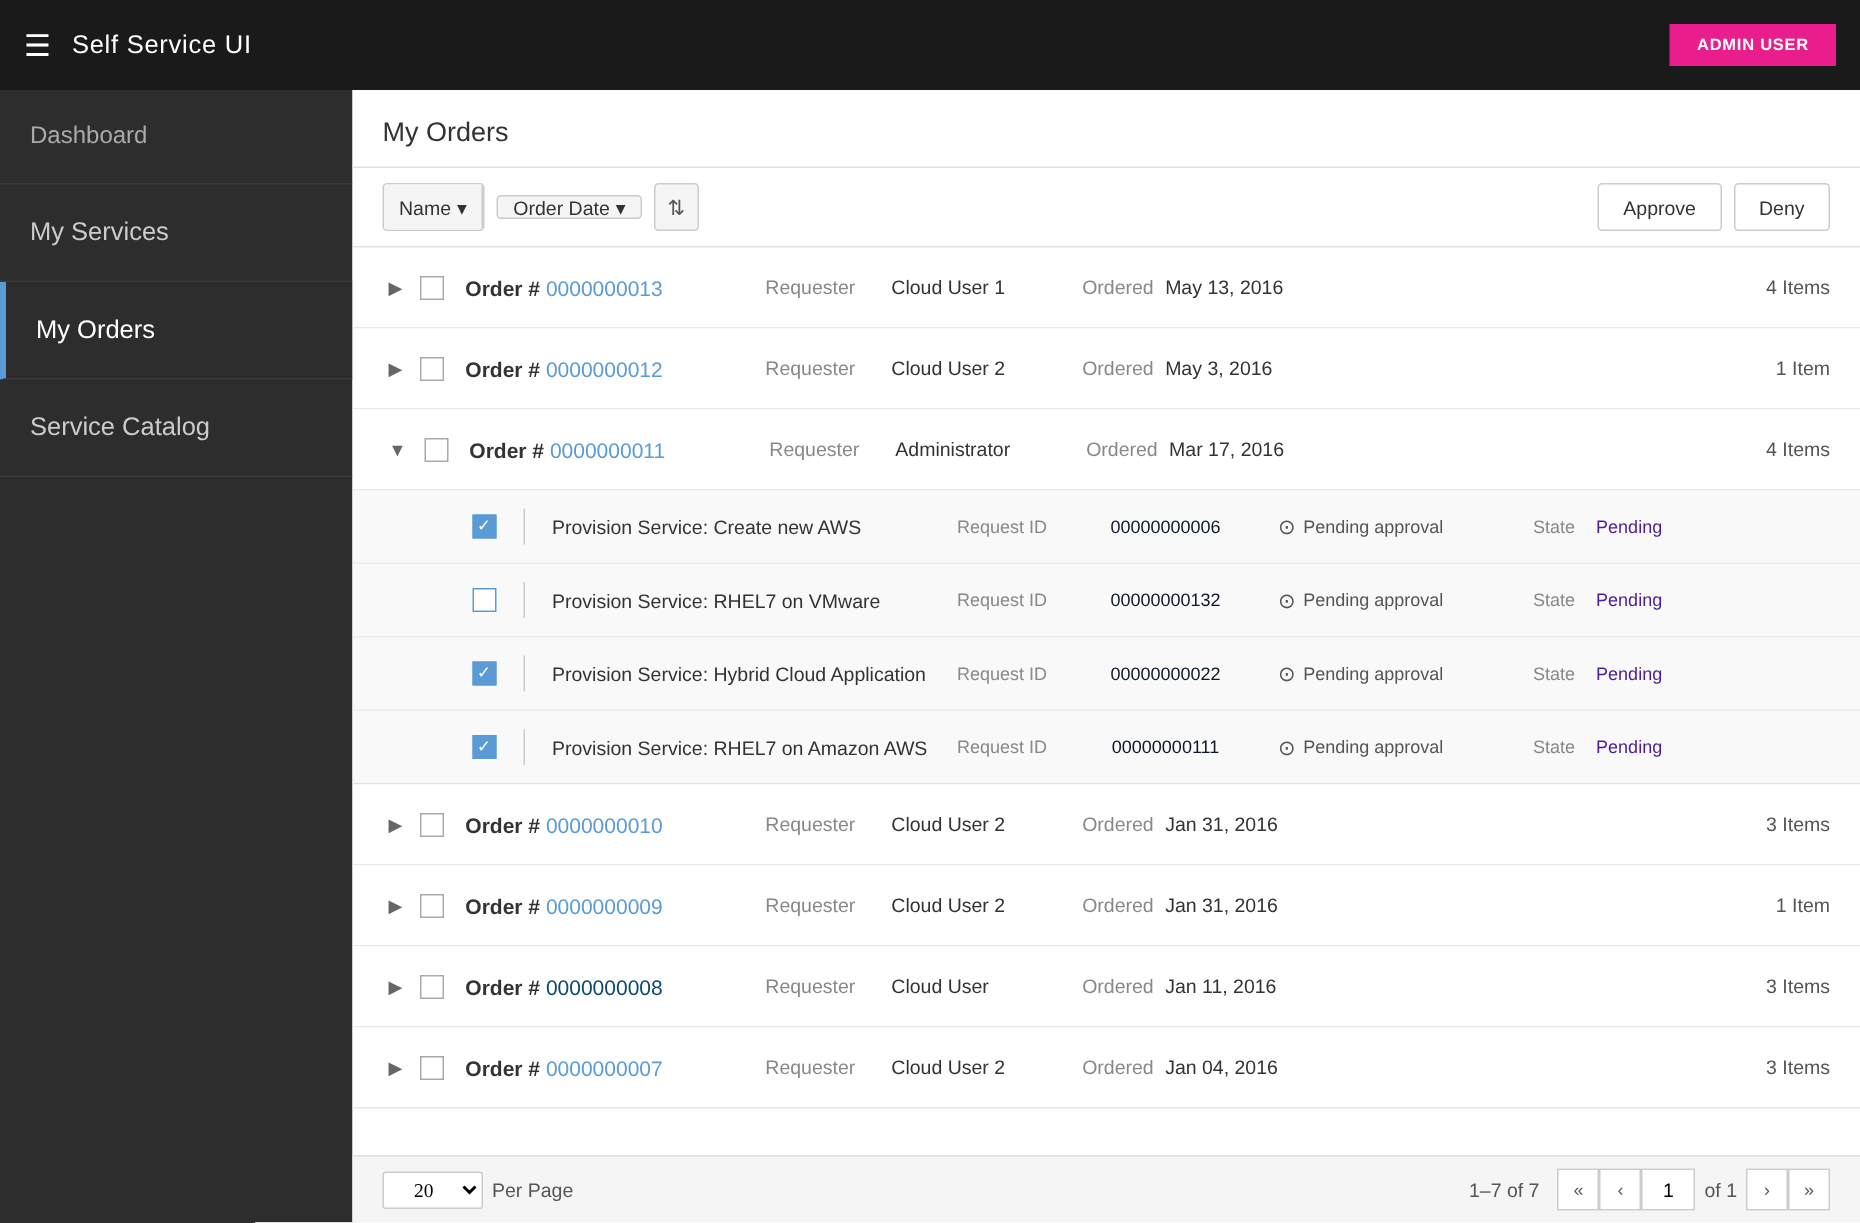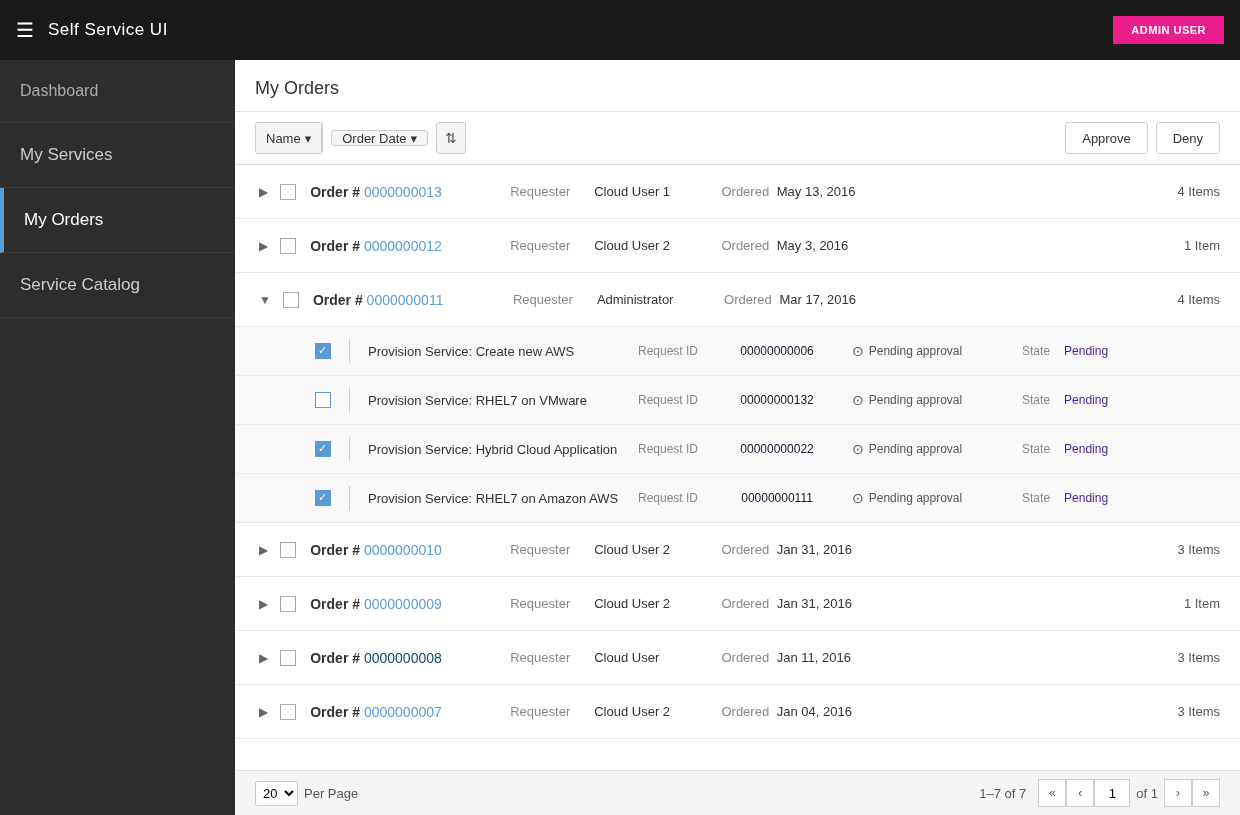--- a/index.html
+++ b/index.html
@@ -279,24 +279,25 @@
       flex-shrink: 0;
     }
     .per-page-group {
       display: flex;
       align-items: center;
       gap: 6px;
     }
     .per-page-select {
       border: 1px solid #ccc;
       background: #fff;
-      padding: 3px 3px;
+      padding: 3px 16px;
       font-size: 13px;
       cursor: pointer;
       border-radius: 2px;
+      font-family: Liberation Serif, serif;
     }
     .page-info { margin-left: auto; margin-right: 12px; }
     .pag-btn {
       background: #fff;
       border: 1px solid #ccc;
       width: 28px;
       height: 28px;
       font-size: 12px;
       cursor: pointer;
       display: inline-flex;

